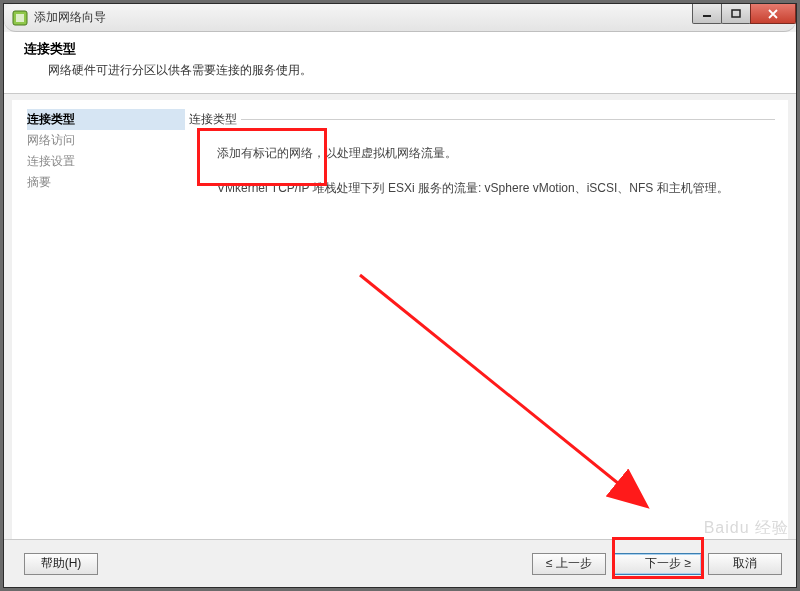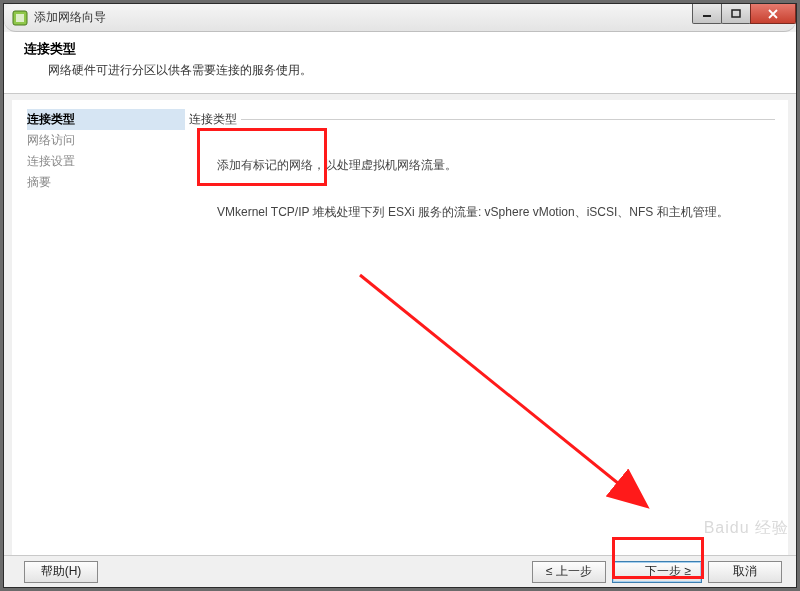--- a/index.html
+++ b/index.html
@@ -120,23 +120,23 @@
     border: 1px solid #555;
     border-radius: 50%;
     margin-right: 8px;
     display: inline-flex; align-items: center; justify-content: center;
     background: #fff;
   }
   .radio.checked::after {
     content: ""; width: 6px; height: 6px; border-radius: 50%; background: #222;
   }
   .opt-label { font-weight: bold; }
-  .opt-desc { margin: 16px 0 10px 22px; color: #444; }
+  .opt-desc { margin: 4px 0 10px 22px; color: #444; }
   .button-bar {
-    height: 32px;
+    height: 48px;
     border-top: 1px solid #c9c9c9;
     display: flex;
     align-items: center;
     padding: 0 14px;
     background: #f0f0f0;
   }
   .btn {
     min-width: 74px;
     height: 22px;
     border: 1px solid #8a8a8a;

